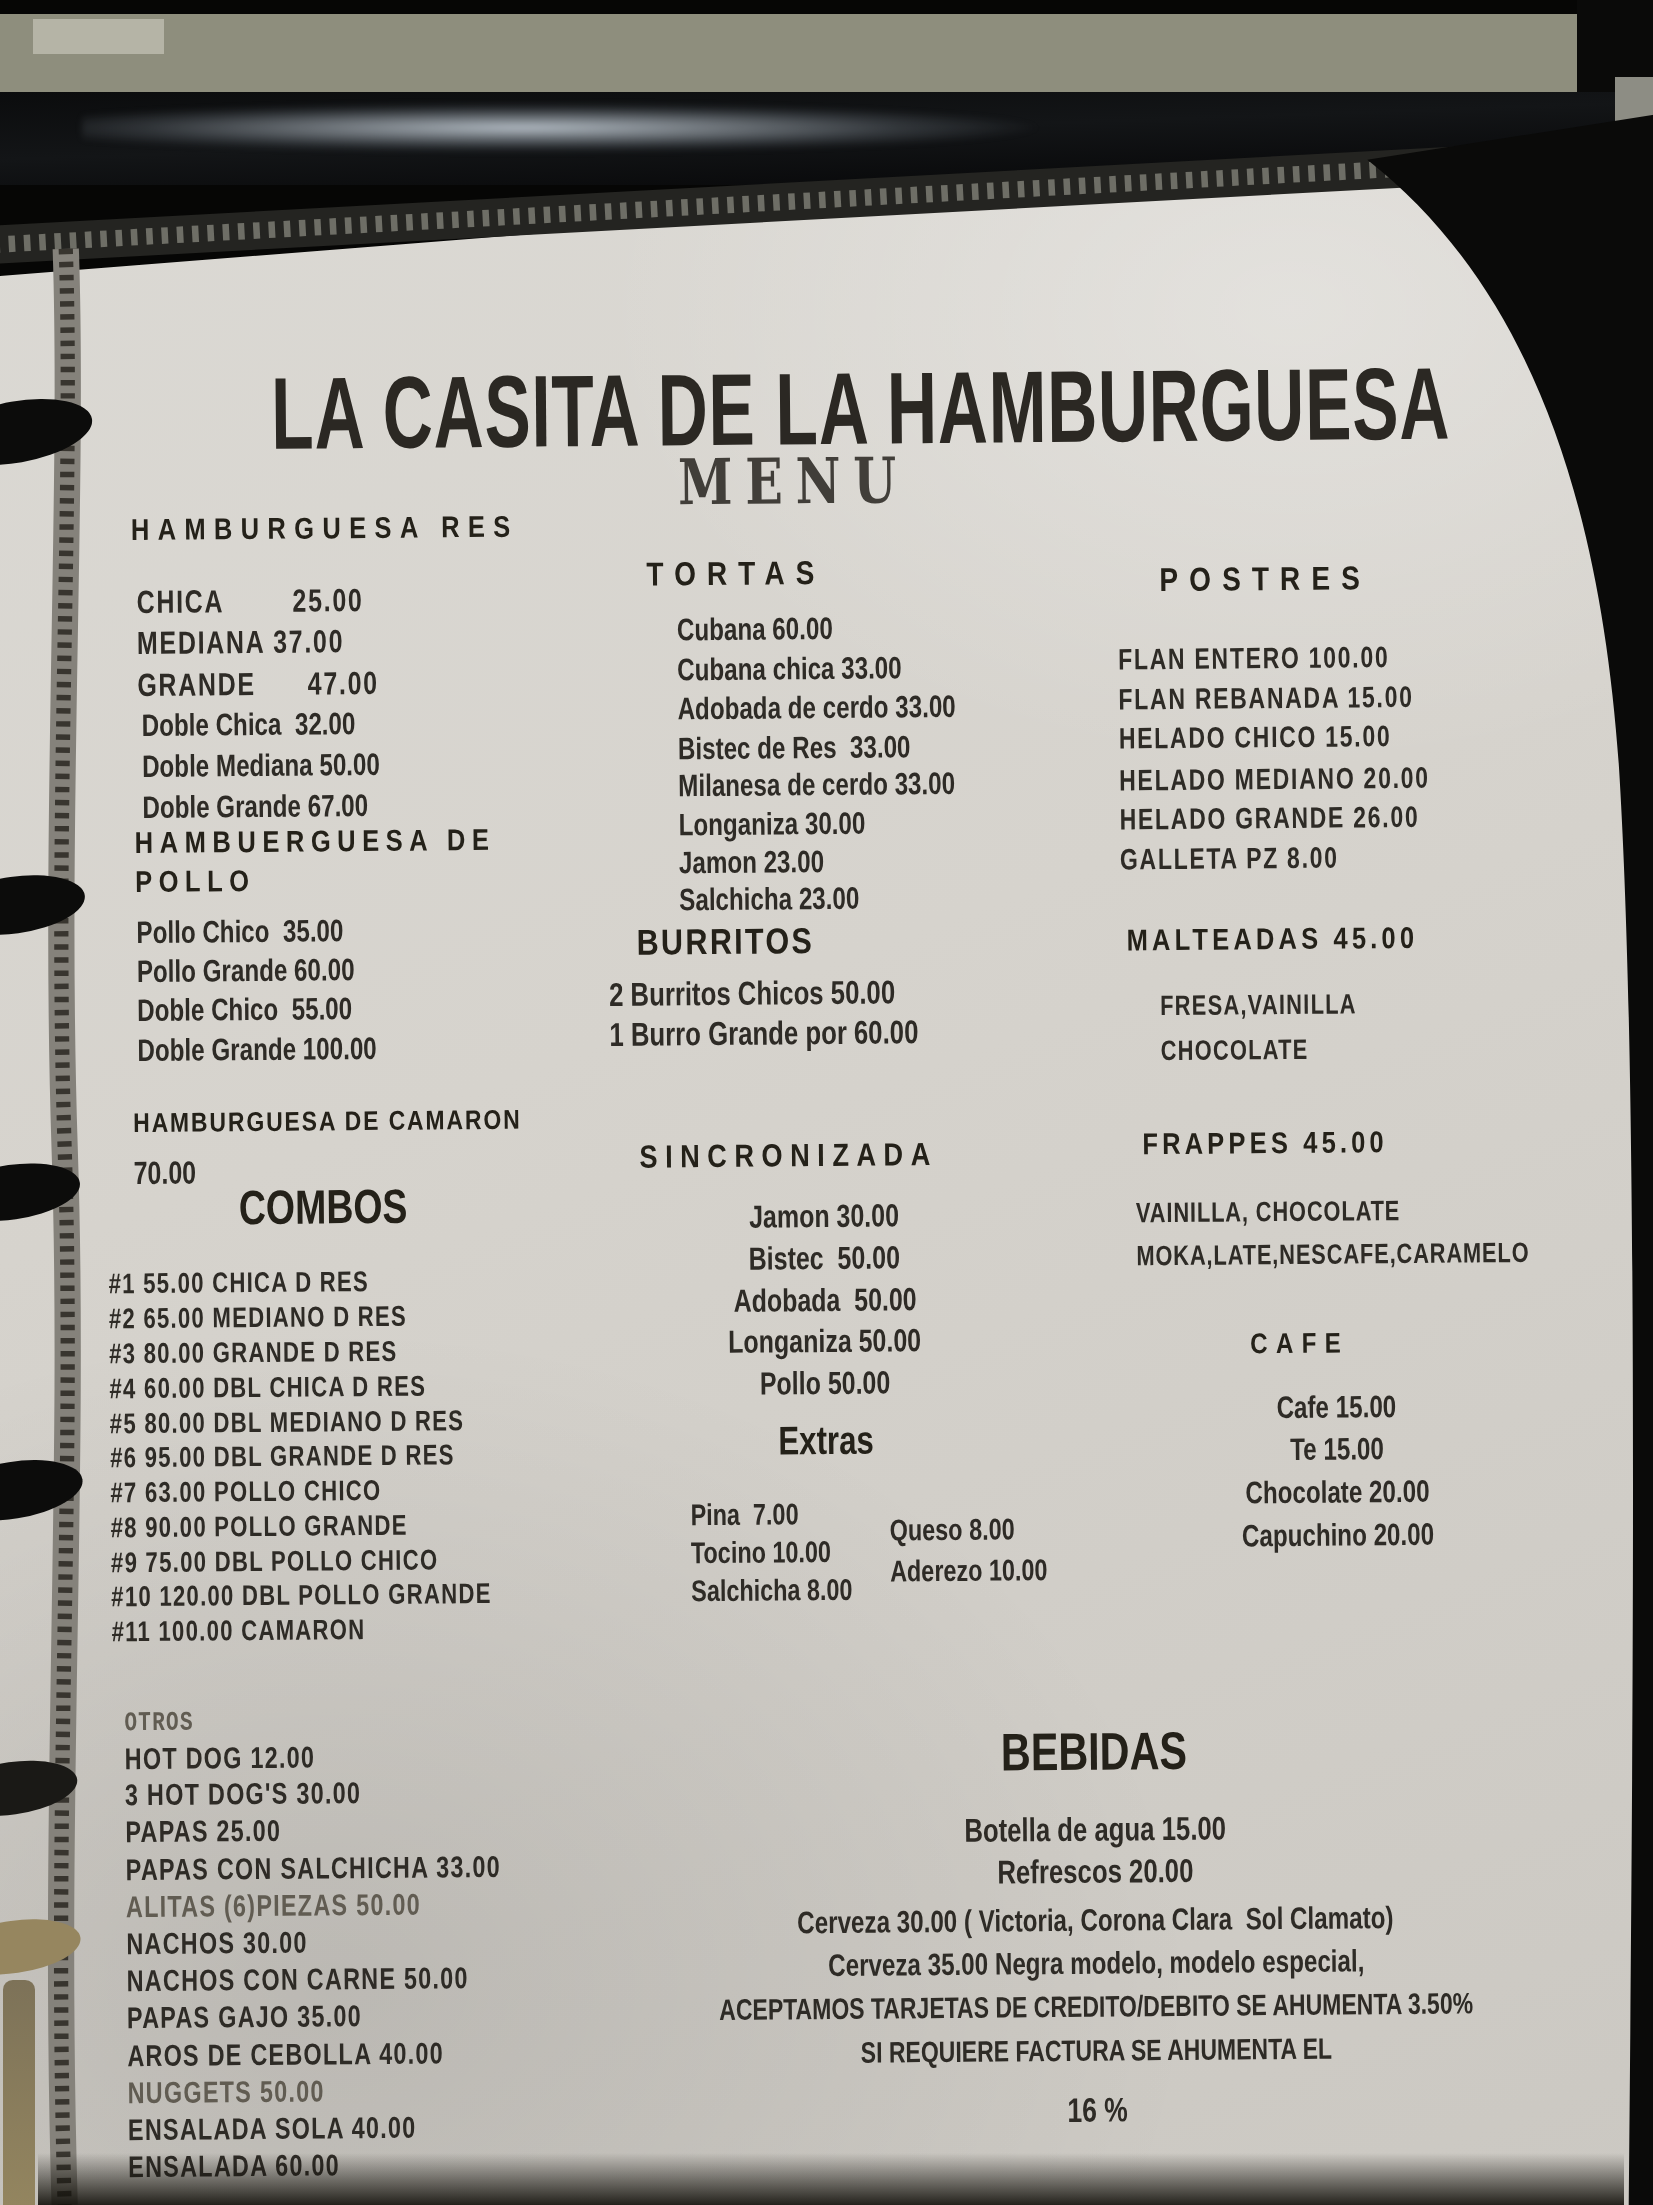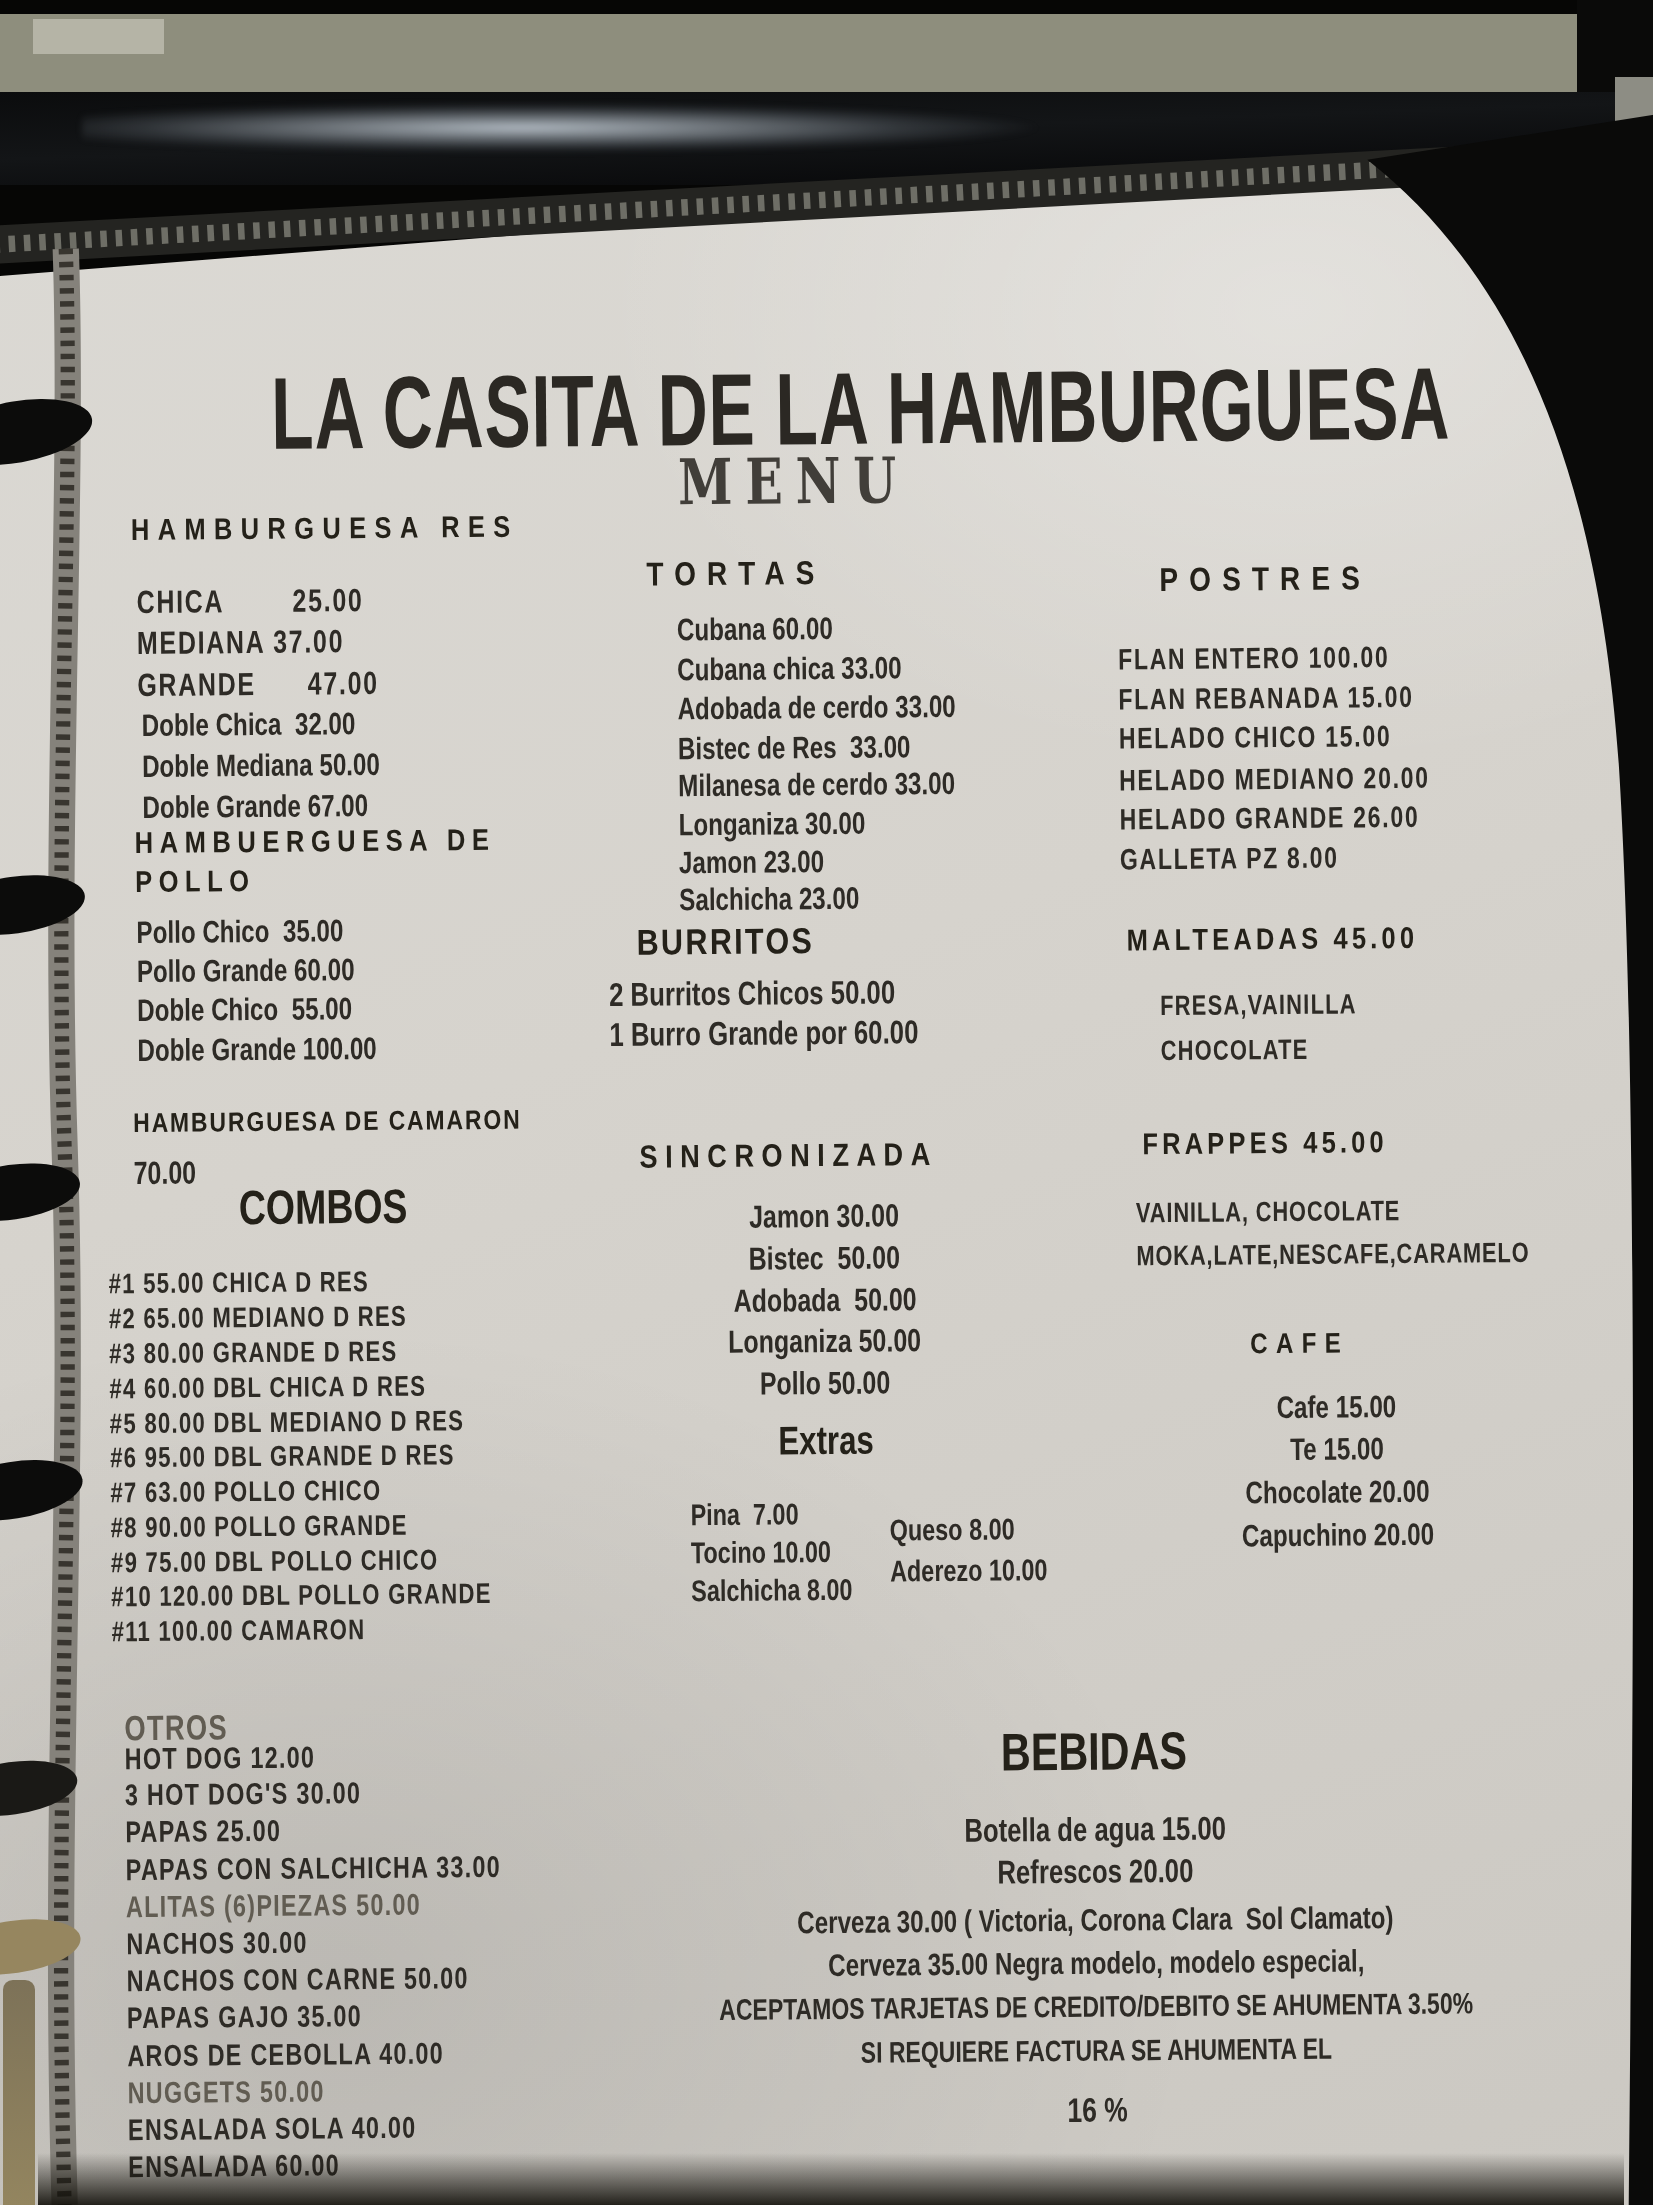--- a/index.html
+++ b/index.html
@@ -80,21 +80,21 @@
   <div class="ln" style="top:1333px;left:107px;font-size:28.4px;letter-spacing:1.6px;"><span class="c">#3 80.00 GRANDE D RES</span></div>
   <div class="ln" style="top:1368px;left:107px;font-size:28.4px;letter-spacing:1.6px;"><span class="c">#4 60.00 DBL CHICA D RES</span></div>
   <div class="ln" style="top:1403px;left:107px;font-size:28.4px;letter-spacing:1.6px;"><span class="c">#5 80.00 DBL MEDIANO D RES</span></div>
   <div class="ln" style="top:1437px;left:107px;font-size:28.4px;letter-spacing:1.6px;"><span class="c">#6 95.00 DBL GRANDE D RES</span></div>
   <div class="ln" style="top:1472px;left:107px;font-size:28.4px;letter-spacing:1.6px;"><span class="c">#7 63.00 POLLO CHICO</span></div>
   <div class="ln" style="top:1507px;left:107px;font-size:28.4px;letter-spacing:1.6px;"><span class="c">#8 90.00 POLLO GRANDE</span></div>
   <div class="ln" style="top:1542px;left:107px;font-size:28.4px;letter-spacing:1.6px;"><span class="c">#9 75.00 DBL POLLO CHICO</span></div>
   <div class="ln" style="top:1576px;left:107px;font-size:28.4px;letter-spacing:1.6px;"><span class="c">#10 120.00 DBL POLLO GRANDE</span></div>
   <div class="ln" style="top:1611px;left:107px;font-size:28.4px;letter-spacing:1.6px;"><span class="c">#11 100.00 CAMARON</span></div>
 
-  <div class="ln faded" style="top:1704px;left:119px;font-size:35px;letter-spacing:1.6px;"><span class="c">OTROS</span></div>
+  <div class="ln faded" style="top:1704px;left:119px;font-size:27px;letter-spacing:1.6px;font-family:Liberation Mono, monospace;"><span class="c">OTROS</span></div>
   <div class="ln" style="top:1738px;left:119px;font-size:30px;letter-spacing:1.6px;"><span class="c">HOT DOG 12.00</span></div>
   <div class="ln" style="top:1774px;left:119px;font-size:30px;letter-spacing:1.6px;"><span class="c">3 HOT DOG'S 30.00</span></div>
   <div class="ln" style="top:1811px;left:119px;font-size:30px;letter-spacing:1.6px;"><span class="c">PAPAS 25.00</span></div>
   <div class="ln" style="top:1849px;left:119px;font-size:30px;letter-spacing:1.6px;"><span class="c">PAPAS CON SALCHICHA 33.00</span></div>
   <div class="ln faded" style="top:1886px;left:119px;font-size:30px;letter-spacing:1.6px;"><span class="c">ALITAS (6)PIEZAS 50.00</span></div>
   <div class="ln" style="top:1923px;left:119px;font-size:30px;letter-spacing:1.6px;"><span class="c">NACHOS 30.00</span></div>
   <div class="ln" style="top:1960px;left:119px;font-size:30px;letter-spacing:1.6px;"><span class="c">NACHOS CON CARNE 50.00</span></div>
   <div class="ln" style="top:1997px;left:119px;font-size:30px;letter-spacing:1.6px;"><span class="c">PAPAS GAJO 35.00</span></div>
   <div class="ln" style="top:2035px;left:119px;font-size:30px;letter-spacing:1.6px;"><span class="c">AROS DE CEBOLLA 40.00</span></div>
   <div class="ln faded" style="top:2072px;left:119px;font-size:30px;letter-spacing:1.6px;"><span class="c">NUGGETS 50.00</span></div>

